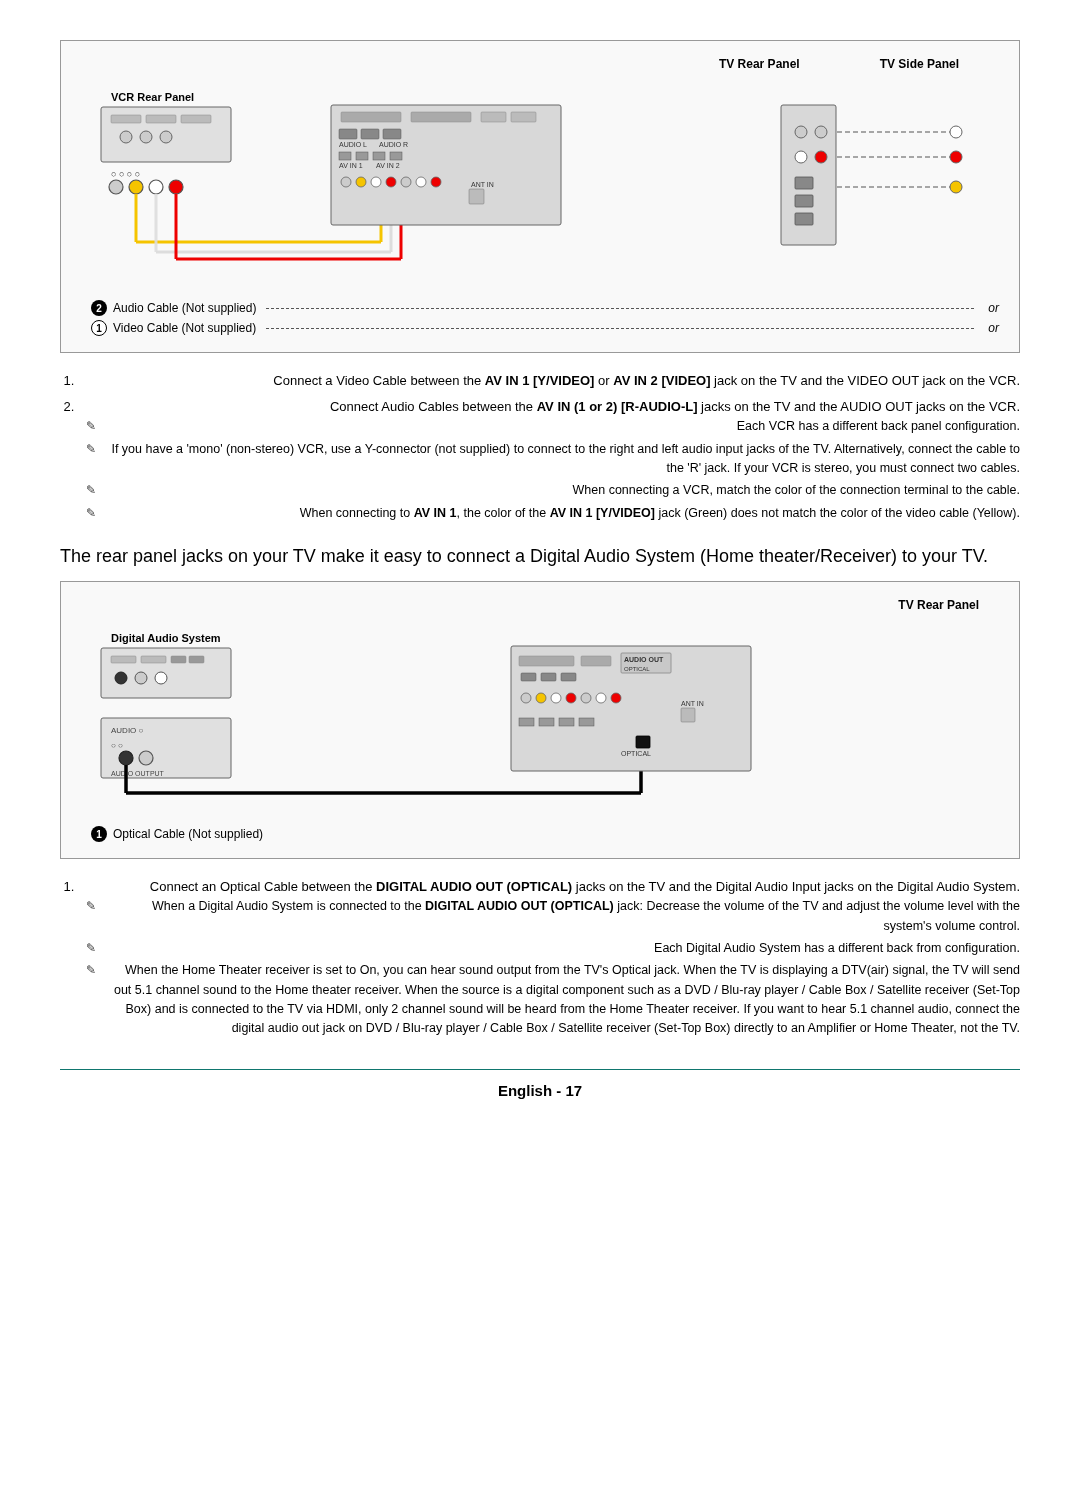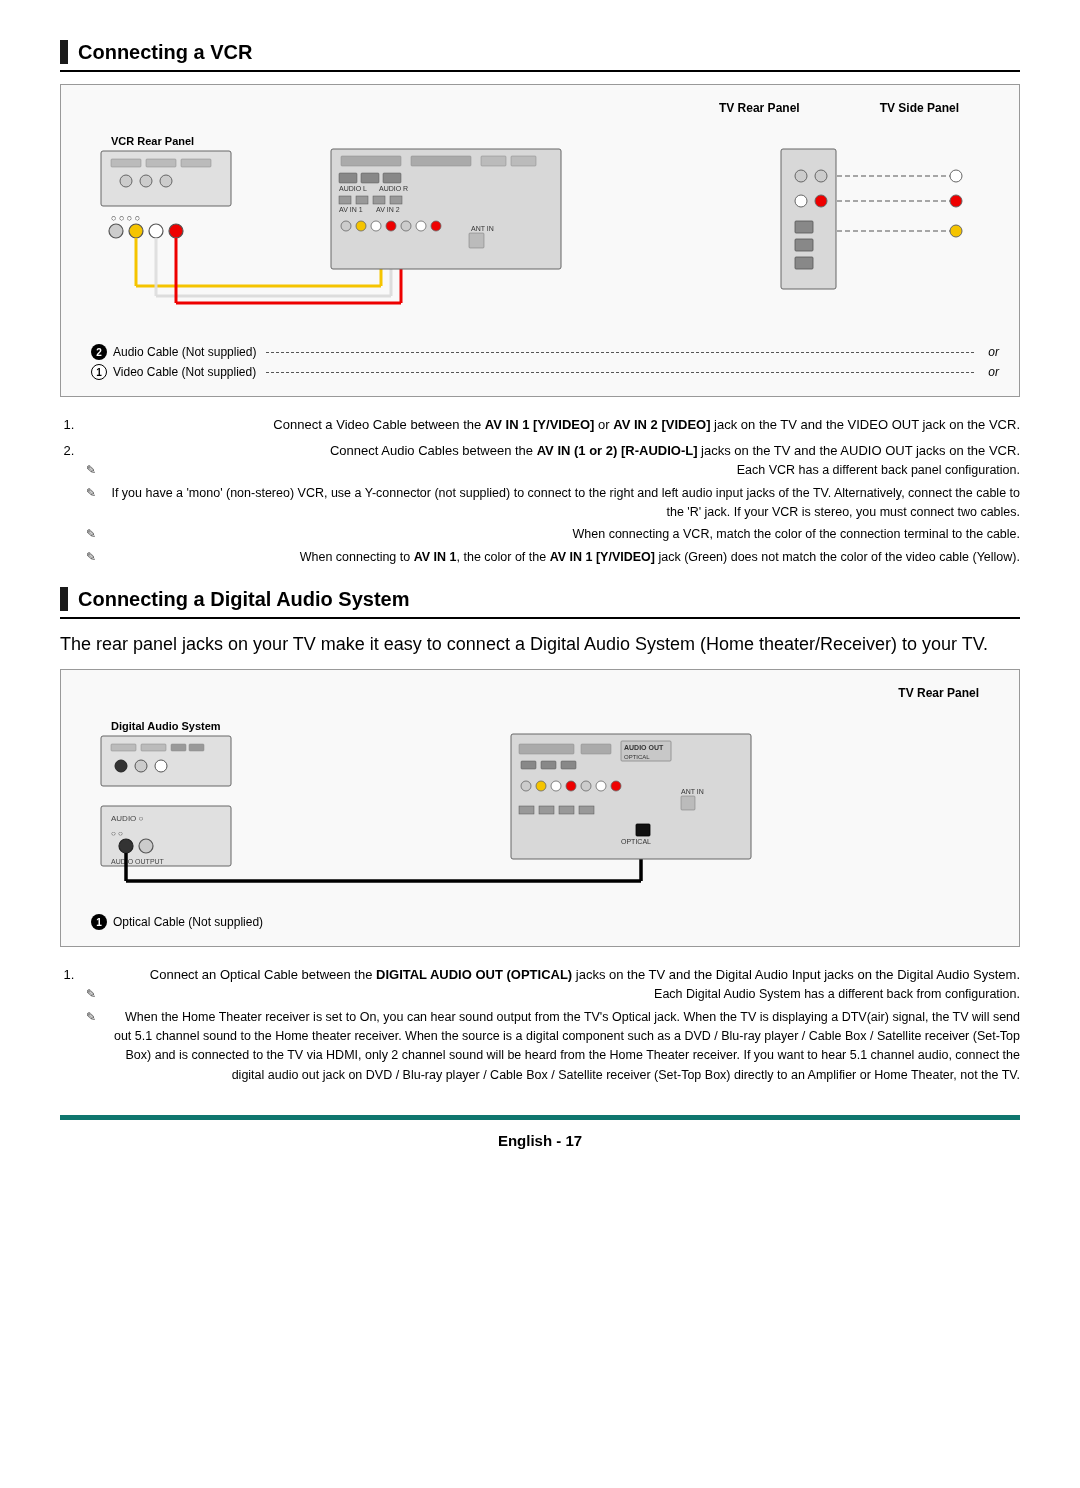--- a/index.html
+++ b/index.html
@@ -124,21 +124,21 @@
       font-size: 12px;
       color: #333;
     }
 
     
     .page-footer {
       text-align: center;
       margin-top: 30px;
       font-size: 15px;
       font-weight: bold;
-      border-top: 5px solid #0f766e;
+      border-top: 1px solid #0f766e;
       padding-top: 12px;
     }
 
     
     .diagram-svg-container {
       width: 100%;
       position: relative;
       margin-top: 16px;
     }
 
@@ -156,24 +156,20 @@
       margin-bottom: 10px;
       line-height: 1.55;
     }
 
     b, strong { font-weight: bold; }
   </style>
 </head>
 <body>
 
 <div>
-  <div class="section-heading">
-    <span class="section-heading-bar"></span>
-    <span>Connecting a VCR</span>
-  </div>
 
   <div class="diagram-box">
 
     <div class="panel-labels">
       <span>TV Rear Panel</span>
       <span>TV Side Panel</span>
     </div>
 
     <div class="diagram-svg-container">
       <svg width="960" height="200" viewBox="0 0 960 200">
@@ -287,24 +283,20 @@
           <li>If you have a 'mono' (non-stereo) VCR, use a Y-connector (not supplied) to connect to the right and left audio input jacks of the TV. Alternatively, connect the cable to the 'R' jack. If your VCR is stereo, you must connect two cables.</li>
           <li>When connecting a VCR, match the color of the connection terminal to the cable.</li>
           <li>When connecting to <b>AV IN 1</b>, the color of the <b>AV IN 1 [Y/VIDEO]</b> jack (Green) does not match the color of the video cable (Yellow).</li>
         </ul>
       </li>
     </ol>
   </div>
 </div>
 
 <div>
-  <div class="section-heading">
-    <span class="section-heading-bar"></span>
-    <span>Connecting a Digital Audio System</span>
-  </div>
 
   <p class="intro-text">The rear panel jacks on your TV make it easy to connect a Digital Audio System (Home theater/Receiver) to your TV.</p>
 
   <div class="das-diagram-box">
 
     <div style="display:flex; justify-content:flex-end; padding-right:20px; margin-bottom:4px;">
       <span style="font-size:12px; font-weight:bold;">TV Rear Panel</span>
     </div>
 
     <div class="diagram-svg-container">
@@ -372,20 +364,21 @@
         <span>Optical Cable (Not supplied)</span>
       </div>
     </div>
   </div>
 
   <div class="instructions">
     <ol>
       <li>
         Connect an Optical Cable between the <b>DIGITAL AUDIO OUT (OPTICAL)</b> jacks on the TV and the Digital Audio Input jacks on the Digital Audio System.
         <ul class="note-list">
+          <li>When a Digital Audio System is connected to the <b>DIGITAL AUDIO OUT (OPTICAL)</b> jack: Decrease the volume of the TV and adjust the volume level with the system's volume control.</li>
           <li>Each Digital Audio System has a different back from configuration.</li>
           <li>When the Home Theater receiver is set to On, you can hear sound output from the TV's Optical jack. When the TV is displaying a DTV(air) signal, the TV will send out 5.1 channel sound to the Home theater receiver. When the source is a digital component such as a DVD / Blu-ray player / Cable Box / Satellite receiver (Set-Top Box) and is connected to the TV via HDMI, only 2 channel sound will be heard from the Home Theater receiver. If you want to hear 5.1 channel audio, connect the digital audio out jack on DVD / Blu-ray player / Cable Box / Satellite receiver (Set-Top Box) directly to an Amplifier or Home Theater, not the TV.</li>
         </ul>
       </li>
     </ol>
   </div>
 </div>
 
 <div class="page-footer">
   <span>English - 17</span>

